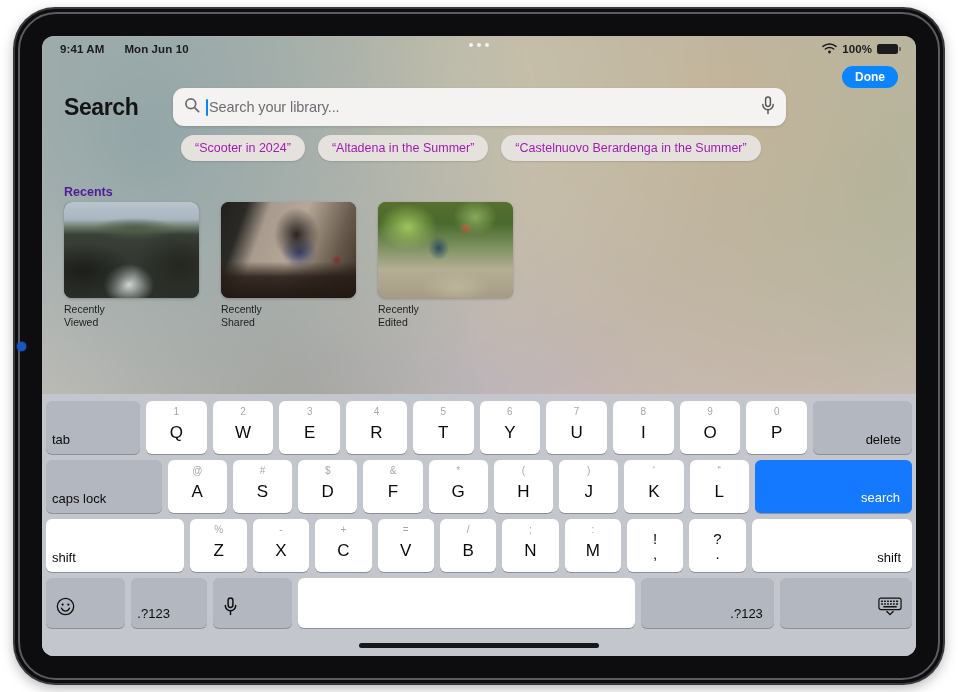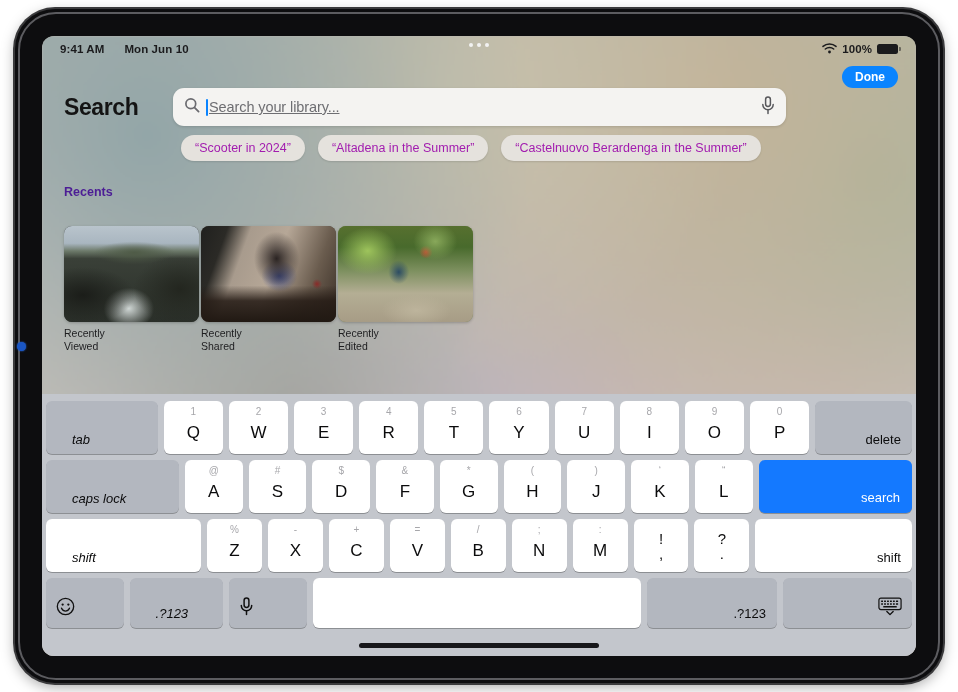--- a/index.html
+++ b/index.html
@@ -106,21 +106,20 @@
   }
   .search-glass { flex: 0 0 auto; margin-right: 6px; }
   .caret {
     width: 2px; height: 17px; background: #0a84ff; border-radius: 1px;
     margin-right: 1px;
   }
   .search-placeholder {
     flex: 1 1 auto;
     font-size: 14.5px; color: #6e6e72;
     letter-spacing: -.1px;
-    text-decoration: underline;
   }
   .mic-btn { flex: 0 0 auto; cursor: pointer; }
 
   
   .chips {
     position: absolute; left: 139px; top: 99px;
     display: flex; gap: 13px; align-items: center;
   }
   .chip {
     background: #e5e2dd; color: #a21caf;
@@ -132,21 +131,21 @@
     cursor: pointer;
   }
 
   
   .recents-label {
     position: absolute; left: 22px; top: 149px;
     font-size: 12.5px; font-weight: bold; color: #4c1d95;
   }
   .recents-row {
     position: absolute; left: 22px; top: 166px;
-    display: flex; gap: 2px; margin-top: 24px;
+    display: flex; gap: 22px;
   }
   .recent-item { width: 135px; cursor: pointer; }
   .thumb {
     width: 135px; height: 96px;
     border-radius: 8px; overflow: hidden;
     position: relative;
     box-shadow: 0 1px 3px rgba(0,0,0,.22);
   }
   .thumb-caption {
     margin-top: 5px;
@@ -221,21 +220,21 @@
     flex: 1 1 0;
     user-select: none;
   }
   .key .sup {
     position: absolute; top: 5px; left: 50%; transform: translateX(-50%);
     font-size: 10px; color: #a7a7ab; font-weight: normal;
   }
   .key .main { margin-top: 11px; font-size: 17px; }
   .key.mod { background: #b3b7bf; }
   .key.mod-light { background: #ffffff; }
-  .key.lbl-bl { justify-content: flex-start; align-items: flex-end; padding: 0 0 7px 26px; font-size: 13px; font-style: italic; }
+  .key.lbl-bl { justify-content: flex-start; align-items: flex-end; padding: 0 0 7px 6px; font-size: 13px; }
   .key.lbl-br { justify-content: flex-end; align-items: flex-end; padding: 12px 11px 7px 0; font-size: 13px; }
   .key.punct { flex-direction: column; justify-content: center; gap: 1px; font-size: 16px; padding-top: 2px; }
   .key.punct .top { font-size: 15px; line-height: 14px; }
   .key.punct .bot { font-size: 15px; line-height: 14px; }
   .key.go { background: #1479ff; color: #fff; }
   .key.go.lbl-br { padding: 0 12px 8px 0; font-size: 13px; }
   .key.icon-bl { justify-content: flex-start; align-items: flex-end; padding: 0 0 7px 10px; }
   .key.icon-br { justify-content: flex-end; align-items: flex-end; padding: 0 10px 7px 0; }
 
   .home-indicator {

